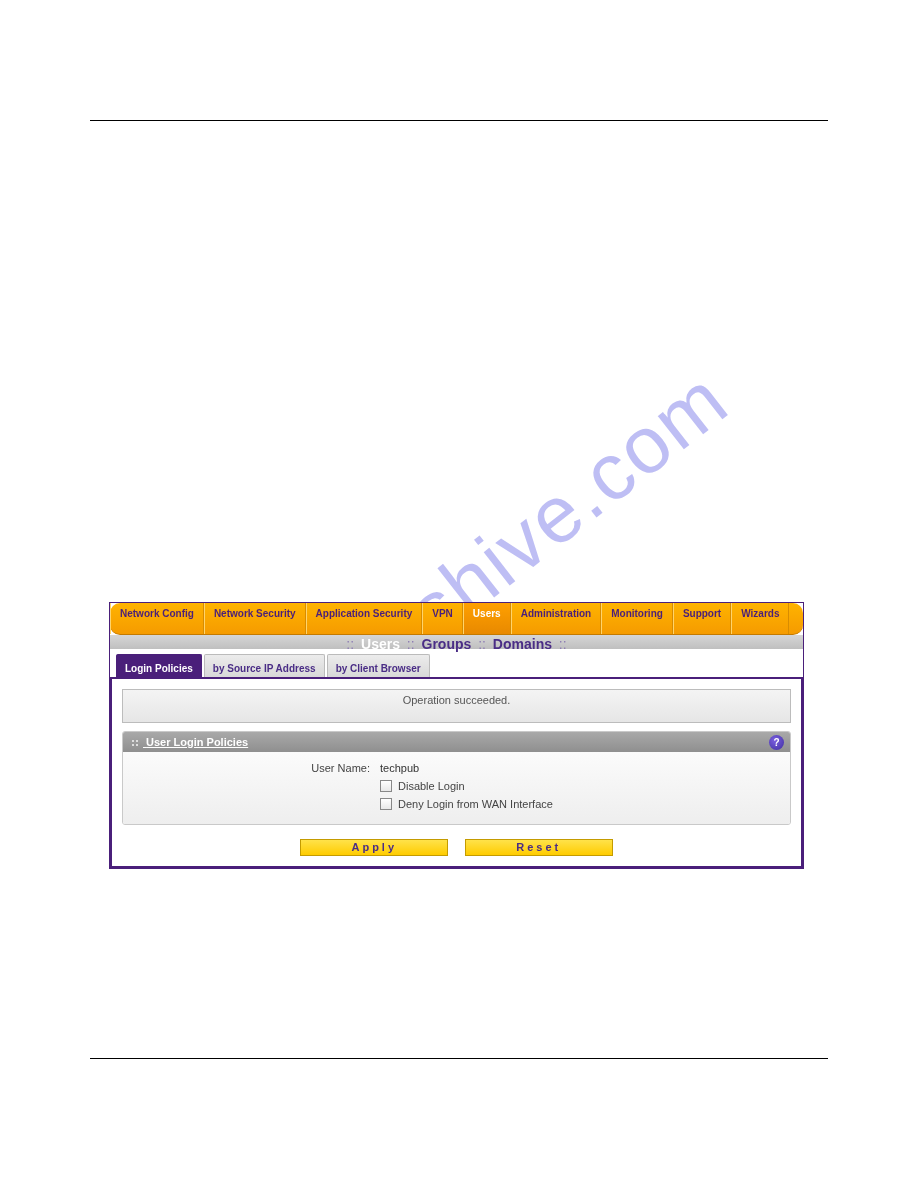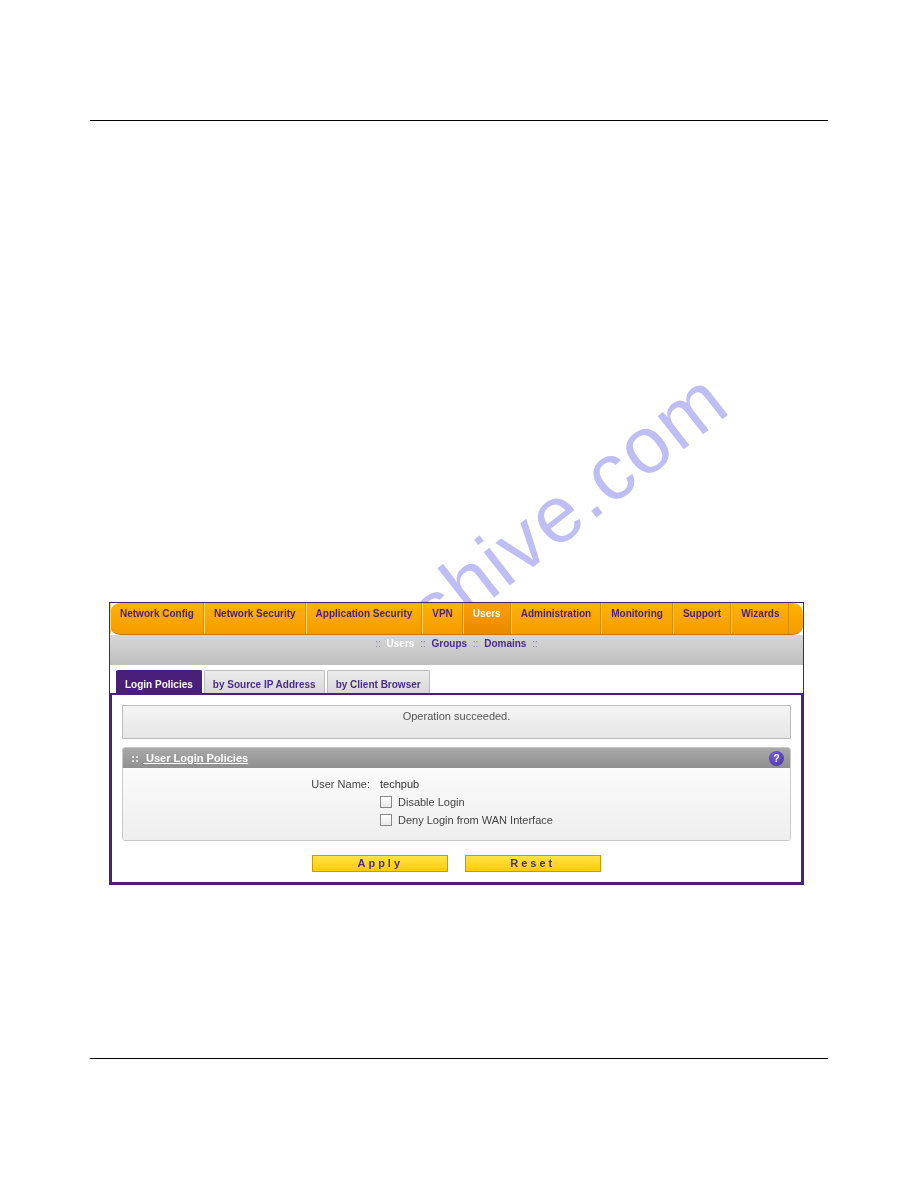--- a/index.html
+++ b/index.html
@@ -62,23 +62,23 @@
     white-space: nowrap;
     line-height: 15px;
   }
   .navbar .item.active {
     color: #fff;
     background: linear-gradient(#ffa000,#e88900);
   }
 
   .subnav {
     background: linear-gradient(#d6d6d6,#bfbfbf);
-    height: 30px;
-    text-align: center;
-    font-size: 10px;
+    height: 14px;
+    text-align: center;
+    font-size: 14px;
     line-height: 18px;
     color: #4a2d86;
     font-weight: bold;
   }
   .subnav .sep { color: #8d7cb3; font-weight: normal; }
   .subnav .link { color: #4a2d86; margin: 0 3px; }
   .subnav .link.active { color: #fff; }
 
   .tabstrip {
     display: flex;
@@ -177,21 +177,21 @@
   .row .cb {
     width:12px;height:12px;display:inline-block;border:1px solid #888;
     background:linear-gradient(#fff,#e8e8e8);margin-right:6px;vertical-align:-2px;
   }
 
   .btnrow {
     text-align: center;
   }
   .btnrow .btn {
     display: inline-block;
-    width: 136px;
+    width: 148px;
     background: linear-gradient(#ffe24a,#ffcc00);
     border: 1px solid #c49b00;
     color: #4a2d86;
     font-size: 11px;
     font-weight: bold;
     letter-spacing: 3px;
     text-align: center;
     padding: 1px 0 2px 0;
     margin: 0 6px;
   }

